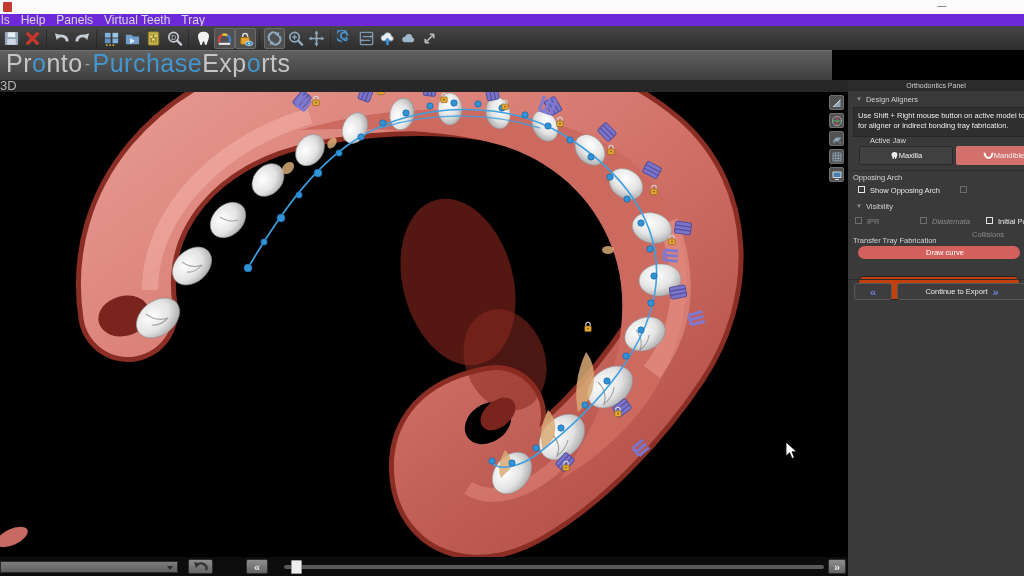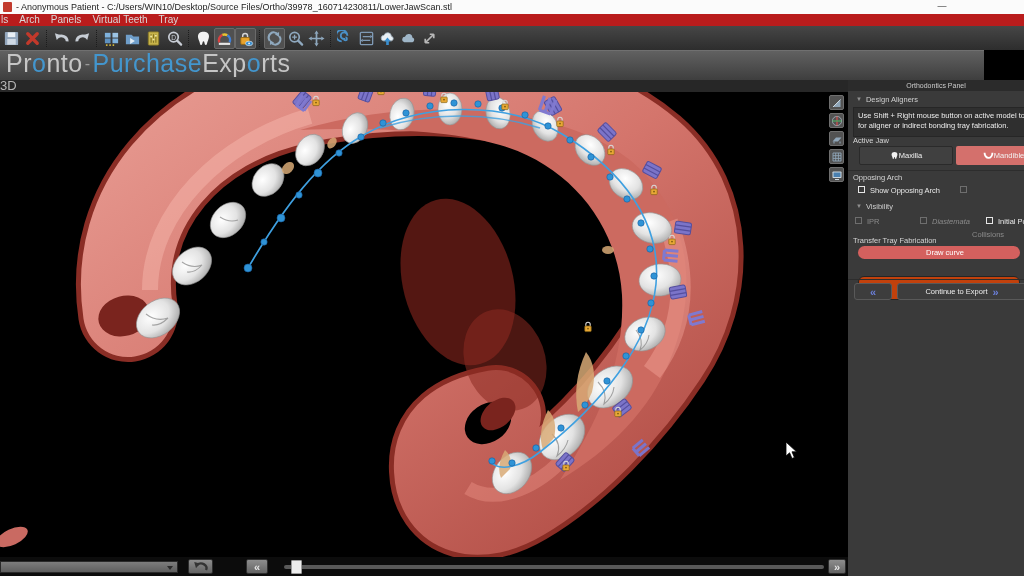--- a/index.html
+++ b/index.html
@@ -7,35 +7,35 @@
        font-family:"Liberation Sans",sans-serif;-webkit-font-smoothing:antialiased;}
 
   
   .titlebar{position:absolute;left:0;top:0;width:1024px;height:14px;background:#fbfbfb;
             color:#1d1d1d;font-size:9px;line-height:14px;}
   .app-icon{position:absolute;left:3px;top:2px;width:9px;height:10px;background:#c23b2e;border-radius:1px;}
   .title-text{position:absolute;left:16px;top:0;white-space:nowrap;}
   .min-btn{position:absolute;left:930px;top:-1px;width:24px;text-align:center;color:#444;font-size:9px;cursor:default;}
 
   
-  .menubar{position:absolute;left:0;top:14px;width:1024px;height:12px;background:#b91c1c;
-           color:#d8d8d8;font-size:10px;line-height:12px;display:flex;align-items:center;}
+  .menubar{position:absolute;left:0;top:14px;width:1024px;height:12px;background:#6d28d9;
+           color:#d8d8d8;font-size:12px;line-height:12px;display:flex;align-items:center;}
   .menubar span{margin:0 6px 0 5px;cursor:default;}
   .menubar span:first-child{margin-left:1px;}
 
   
   .toolbar{position:absolute;left:0;top:26px;width:1024px;height:24px;
            background:linear-gradient(#464646,#2d2d2d);display:flex;align-items:center;padding-left:1px;box-sizing:border-box;}
   .tbtn{width:21px;height:21px;display:flex;align-items:center;justify-content:center;flex:0 0 auto;border-radius:2px;border:1px solid transparent;box-sizing:border-box;}
   .tbtn.active{background:#505050;border-color:#6a6a6a;}
   .tbtn svg{width:17px;height:17px;}
   .tsep{width:1px;height:17px;border-left:1px dotted #1c1c1c;margin:0 3px;flex:0 0 auto;}
 
   
-  .logobar{position:absolute;left:0;top:50px;width:984px;height:30px;
+  .logobar{position:absolute;left:0;top:50px;width:832px;height:30px;
            background:linear-gradient(#616161,#3e3e3e);border-top:1px solid #707070;box-sizing:border-box;}
   .brand{position:absolute;left:6px;top:-2px;font-size:25px;letter-spacing:.5px;color:#c6c6c6;white-space:nowrap;}
   .brand .blue{color:#4396ce;}
   .brand .sep{color:#9a9a9a;font-size:16px;vertical-align:3px;margin:0 2px;}
 
   
   .tabbar{position:absolute;left:0;top:80px;width:848px;height:28px;background:#272727;
           color:#b5b5b5;font-size:13px;line-height:12px;}
 
   
@@ -92,27 +92,26 @@
          display:flex;align-items:center;justify-content:center;gap:5px;box-sizing:border-box;color:#ededed;}
   .p-nav .chev{color:#6b7fd9;font-weight:bold;font-size:11px;line-height:10px;}
   .p-navback{left:6px;width:38px;}
   .p-navcont{left:49px;width:130px;}
 </style>
 </head>
 <body>
 
 <div class="titlebar">
   <div class="app-icon"></div>
-  <div class="title-text">- Anonymous Patient - C:/Users/WIN10/Desktop/Source Files/Ortho/39978_160714230811/LowerJawScan.stl</div>
   <div class="min-btn">—</div>
 </div>
 
 <div class="menubar">
   <span>ls</span>
-  <span>Arch</span>
+  <span>Help</span>
   <span>Panels</span>
   <span>Virtual Teeth</span>
   <span>Tray</span>
 </div>
 
 <div class="toolbar">
   <div class="tbtn">
       <svg viewBox="0 0 18 18">
         <rect x="2" y="2" width="14" height="14" rx="1" fill="#93a7bd"></rect>
         <rect x="5" y="2.5" width="8" height="5" fill="#e9eff5"></rect>
@@ -555,21 +554,21 @@
   <div class="p-header">Orthodontics Panel</div>
 
   <div class="p-sec" style="top:15px;">
     <span class="tri">▼</span><span>Design Aligners</span>
   </div>
   <div class="p-info">
     <div>Use Shift + Right mouse button on active model to draw a</div>
     <div>for aligner or indirect bonding tray fabrication.</div>
   </div>
 
-  <div class="p-label" style="top:56px;">Active Jaw</div>
+  <div class="p-label" style="top:56px;margin-left:17px;">Active Jaw</div>
   <div class="p-jawbtn p-maxilla">
     <svg width="9" height="9" viewBox="0 0 18 18">
         <path d="M5 3 C2.2 5,3.2 9,4.2 11 C5.2 13,5.2 16,6.6 16 C8.2 16,7.6 12,9 12 C10.4 12,9.8 16,11.4 16 C12.8 16,12.8 13,13.8 11 C14.8 9,15.8 5,13 3 C11 1.6,7 1.6,5 3 Z" fill="#f2f2f2"></path>
       </svg>
     <span>Maxilla</span>
   </div>
   <div class="p-jawbtn p-mandible">
     <svg width="11" height="9" viewBox="0 0 14 10">
         <path d="M2 1.5 a5 6.5 0 0 0 10 0" fill="none" stroke="#fff" stroke-width="2.4"></path>
       </svg>

